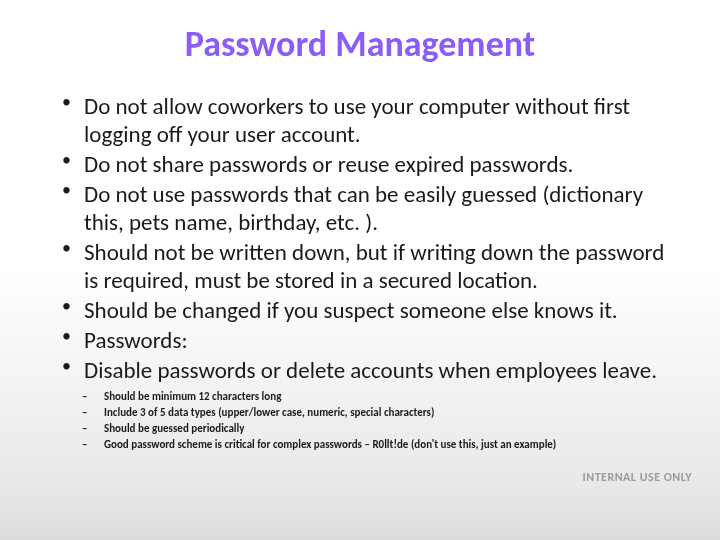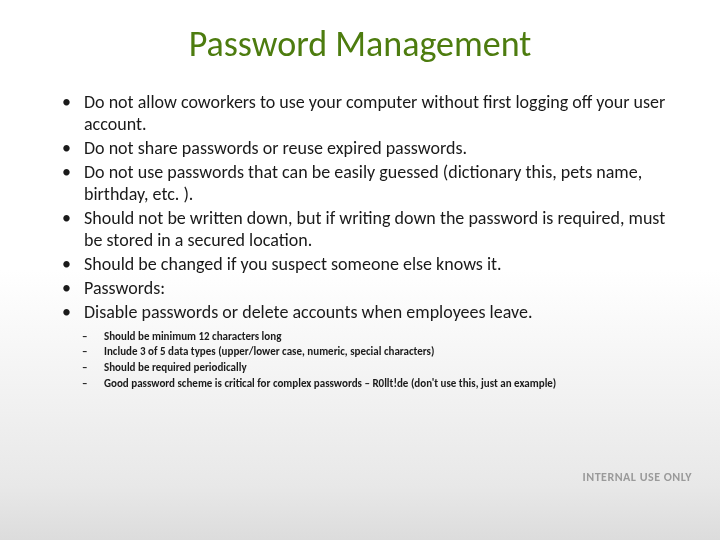--- a/index.html
+++ b/index.html
@@ -11,33 +11,33 @@
     color: #1a1a1a;
   }
   .slide {
     width: 720px;
     height: 540px;
     position: relative;
     padding: 22px 40px 0 40px;
   }
   .title {
     font-size: 36px;
-    font-weight: 400;
+    font-weight: 700;
     text-align: center;
     margin-bottom: 26px;
     letter-spacing: 0px;
-    color: #4d7c0f;
+    color: #8b5cf6;
   }
   .bullets {
     list-style: none;
     padding-left: 22px;
   }
   .bullets > li {
     position: relative;
-    font-size: 18px;
+    font-size: 23px;
     line-height: 1.22;
     margin-bottom: 2px;
     padding-left: 22px;
   }
   .bullets > li::before {
     content: "•";
     position: absolute;
     left: 0;
     top: 0;
     font-size: 18px;
@@ -122,20 +122,20 @@
     <li>Do not use passwords that can be easily guessed (dictionary this, pets name, birthday, etc. ).</li>
     <li>Should not be written down, but if writing down the password is required, must be stored in a secured location.</li>
     <li>Should be changed if you suspect someone else knows it.</li>
     <li>Passwords:</li>
     <li>Disable passwords or delete accounts when employees leave.</li>
   </ul>
 
   <ul class="sub-bullets">
     <li>Should be minimum 12 characters long</li>
     <li>Include 3 of 5 data types (upper/lower case, numeric, special characters)</li>
-    <li>Should be required periodically</li>
+    <li>Should be guessed periodically</li>
     <li>Good password scheme is critical for complex passwords – R0llt!de (don't use this, just an example)</li>
   </ul>
 
   <div class="confidential">INTERNAL USE ONLY</div>
 
 
 </div>
 
 </body></html>

